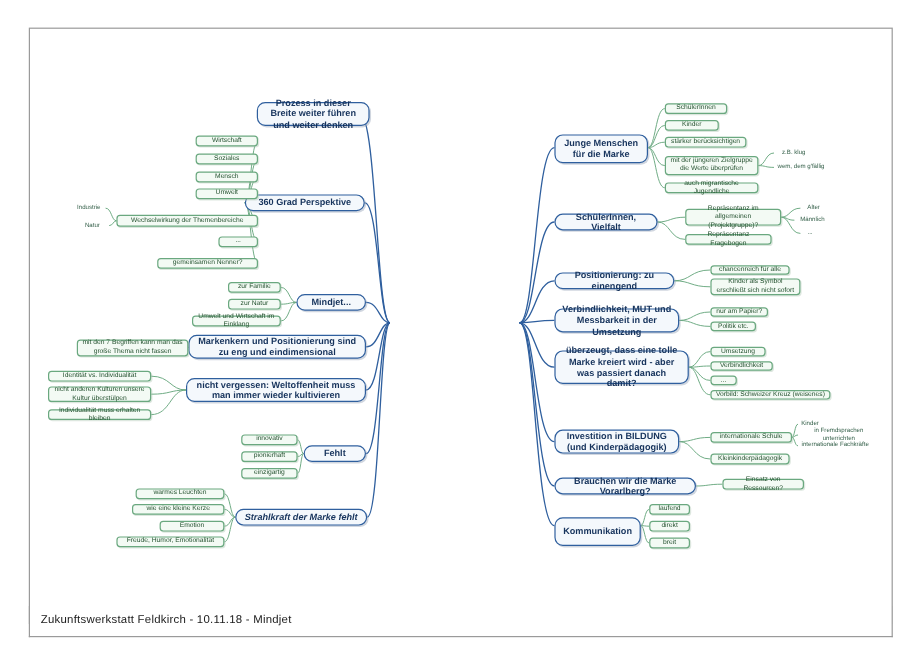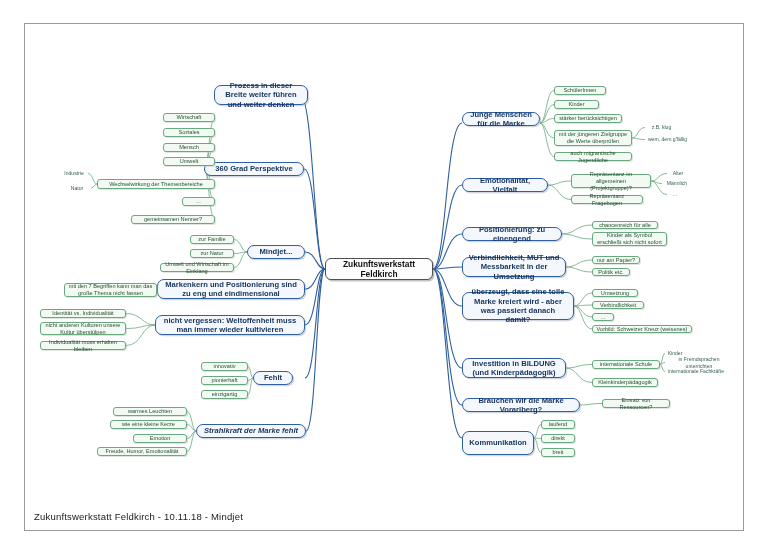--- a/index.html
+++ b/index.html
@@ -102,21 +102,20 @@
         <path d="M 566 368 C 577.7 368, 577.7 382.5, 592 382.5" class="lk"></path>
         <path d="M 433 269 C 446.05 269, 446.05 405, 462 405" class="lk lk-blue"></path>
         <path d="M 580 405 C 589.9 405, 589.9 403.5, 602 403.5" class="lk"></path>
         <path d="M 433 269 C 446.05 269, 446.05 438, 462 438" class="lk lk-blue"></path>
         <path d="M 534 438 C 537.15 438, 537.15 424.5, 541 424.5" class="lk"></path>
         <path d="M 534 438 C 537.15 438, 537.15 438.5, 541 438.5" class="lk"></path>
         <path d="M 534 438 C 537.15 438, 537.15 452.5, 541 452.5" class="lk"></path>
       </g>
   </svg>
 
-  <div class="node n-root" style="left:325px;top:258px;width:108px;height:22px;">Zukunftswerkstatt Feldkirch</div>
 
   <div id="nodes">
       <div class="node n-main" style="left: 182px; top: 85px; width: 94px; height: 20px; margin-left: 32px;">Prozess in dieser Breite weiter führen und weiter denken</div>
       <div class="node n-main" style="left: 204px; top: 162px; width: 100px; height: 14px; text-align: center;">360 Grad Perspektive</div>
       <div class="node n-sub" style="left: 163px; top: 113px; width: 52px; height: 9px;">Wirtschaft</div>
       <div class="node n-sub" style="left: 163px; top: 128px; width: 52px; height: 9px;">Soziales</div>
       <div class="node n-sub" style="left: 163px; top: 143px; width: 52px; height: 9px;">Mensch</div>
       <div class="node n-sub" style="left: 163px; top: 157px; width: 52px; height: 9px;">Umwelt</div>
       <div class="node n-sub" style="left: 97px; top: 179px; width: 118px; height: 10px;">Wechselwirkung der Themenbereiche</div>
       <div class="node n-leaf" style="left: 60px; top: 170px; width: 28px; height: 7px;">Industrie</div>
@@ -126,38 +125,38 @@
       <div class="node n-main" style="left: 247px; top: 245px; width: 58px; height: 14px;">Mindjet...</div>
       <div class="node n-sub" style="left: 190px; top: 235px; width: 44px; height: 9px;">zur Familie</div>
       <div class="node n-sub" style="left: 190px; top: 249px; width: 44px; height: 9px;">zur Natur</div>
       <div class="node n-sub" style="left: 160px; top: 263px; width: 74px; height: 9px;">Umwelt und Wirtschaft im Einklang</div>
       <div class="node n-main" style="left: 157px; top: 279px; width: 148px; height: 20px;">Markenkern und Positionierung sind zu eng und eindimensional</div>
       <div class="node n-sub" style="left: 64px; top: 283px; width: 93px; height: 14px;">mit den 7 Begriffen kann man das große Thema nicht fassen</div>
       <div class="node n-main" style="left: 155px; top: 315px; width: 150px; height: 20px;">nicht vergessen: Weltoffenheit muss man immer wieder kultivieren</div>
       <div class="node n-sub" style="left: 40px; top: 309px; width: 86px; height: 9px;">Identität vs. Individualität</div>
       <div class="node n-sub" style="left: 40px; top: 322px; width: 86px; height: 13px;">nicht anderen Kulturen unsere Kultur überstülpen</div>
       <div class="node n-sub" style="left: 40px; top: 341px; width: 86px; height: 9px;">Individualität muss erhalten bleiben</div>
-      <div class="node n-main" style="left: 253px; top: 371px; width: 40px; height: 14px;">Fehlt</div>
+      <div class="node n-main" style="left: 253px; top: 371px; width: 52px; height: 14px;">Fehlt</div>
       <div class="node n-sub" style="left: 201px; top: 362px; width: 47px; height: 9px;">innovativ</div>
       <div class="node n-sub" style="left: 201px; top: 376px; width: 47px; height: 9px;">pionierhaft</div>
       <div class="node n-sub" style="left: 201px; top: 390px; width: 47px; height: 9px;">einzigartig</div>
       <div class="node n-main" style="left: 196px; top: 424px; width: 110px; height: 14px; font-style: italic;">Strahlkraft der Marke fehlt</div>
       <div class="node n-sub" style="left: 113px; top: 407px; width: 74px; height: 9px;">warmes Leuchten</div>
       <div class="node n-sub" style="left: 110px; top: 420px; width: 77px; height: 9px;">wie eine kleine Kerze</div>
       <div class="node n-sub" style="left: 133px; top: 434px; width: 54px; height: 9px;">Emotion</div>
       <div class="node n-sub" style="left: 97px; top: 447px; width: 90px; height: 9px;">Freude, Humor, Emotionalität</div>
-      <div class="node n-main" style="left: 462px; top: 112px; width: 78px; height: 14px;">Junge Menschen für die Marke</div>
+      <div class="node n-main" style="left: 462px; top: 112px; width: 78px; height: 24px;">Junge Menschen für die Marke</div>
       <div class="node n-sub" style="left: 554px; top: 86px; width: 52px; height: 9px;">SchülerInnen</div>
       <div class="node n-sub" style="left: 554px; top: 100px; width: 45px; height: 9px;">Kinder</div>
       <div class="node n-sub" style="left: 554px; top: 114px; width: 68px; height: 9px;">stärker berücksichtigen</div>
       <div class="node n-sub" style="left: 554px; top: 130px; width: 78px; height: 16px;">mit der jüngeren Zielgruppe die Werte überprüfen</div>
       <div class="node n-leaf" style="left: 645px; top: 124px; width: 33px; height: 7px;">z.B. klug</div>
       <div class="node n-leaf" style="left: 645px; top: 136px; width: 45px; height: 7px;">wem, dem g'fällig</div>
       <div class="node n-sub" style="left: 554px; top: 152px; width: 78px; height: 9px;">auch migrantische Jugendliche</div>
-      <div class="node n-main" style="left: 462px; top: 178px; width: 86px; height: 14px;">Emotionalität, Vielfalt</div>
+      <div class="node n-main" style="left: 462px; top: 178px; width: 86px; height: 14px;">SchülerInnen, Vielfalt</div>
       <div class="node n-sub" style="left: 571px; top: 174px; width: 80px; height: 14px;">Repräsentanz im allgemeinen (Projektgruppe)?</div>
       <div class="node n-leaf" style="left: 667px; top: 170px; width: 22px; height: 7px;">Alter</div>
       <div class="node n-leaf" style="left: 662px; top: 180px; width: 30px; height: 7px;">Männlich</div>
       <div class="node n-leaf" style="left: 667px; top: 191px; width: 16px; height: 7px;">...</div>
       <div class="node n-sub" style="left: 571px; top: 195px; width: 72px; height: 9px;">Repräsentanz Fragebogen</div>
       <div class="node n-main" style="left: 462px; top: 227px; width: 100px; height: 14px;">Positionierung: zu einengend</div>
       <div class="node n-sub" style="left: 592px; top: 221px; width: 66px; height: 8px;">chancenreich für alle</div>
       <div class="node n-sub" style="left: 592px; top: 232px; width: 75px; height: 14px;">Kinder als Symbol erschließt sich nicht sofort</div>
       <div class="node n-main" style="left: 462px; top: 257px; width: 104px; height: 20px;">Verbindlichkeit, MUT und Messbarkeit in der Umsetzung</div>
       <div class="node n-sub" style="left: 592px; top: 256px; width: 48px; height: 8px;">nur am Papier?</div>

